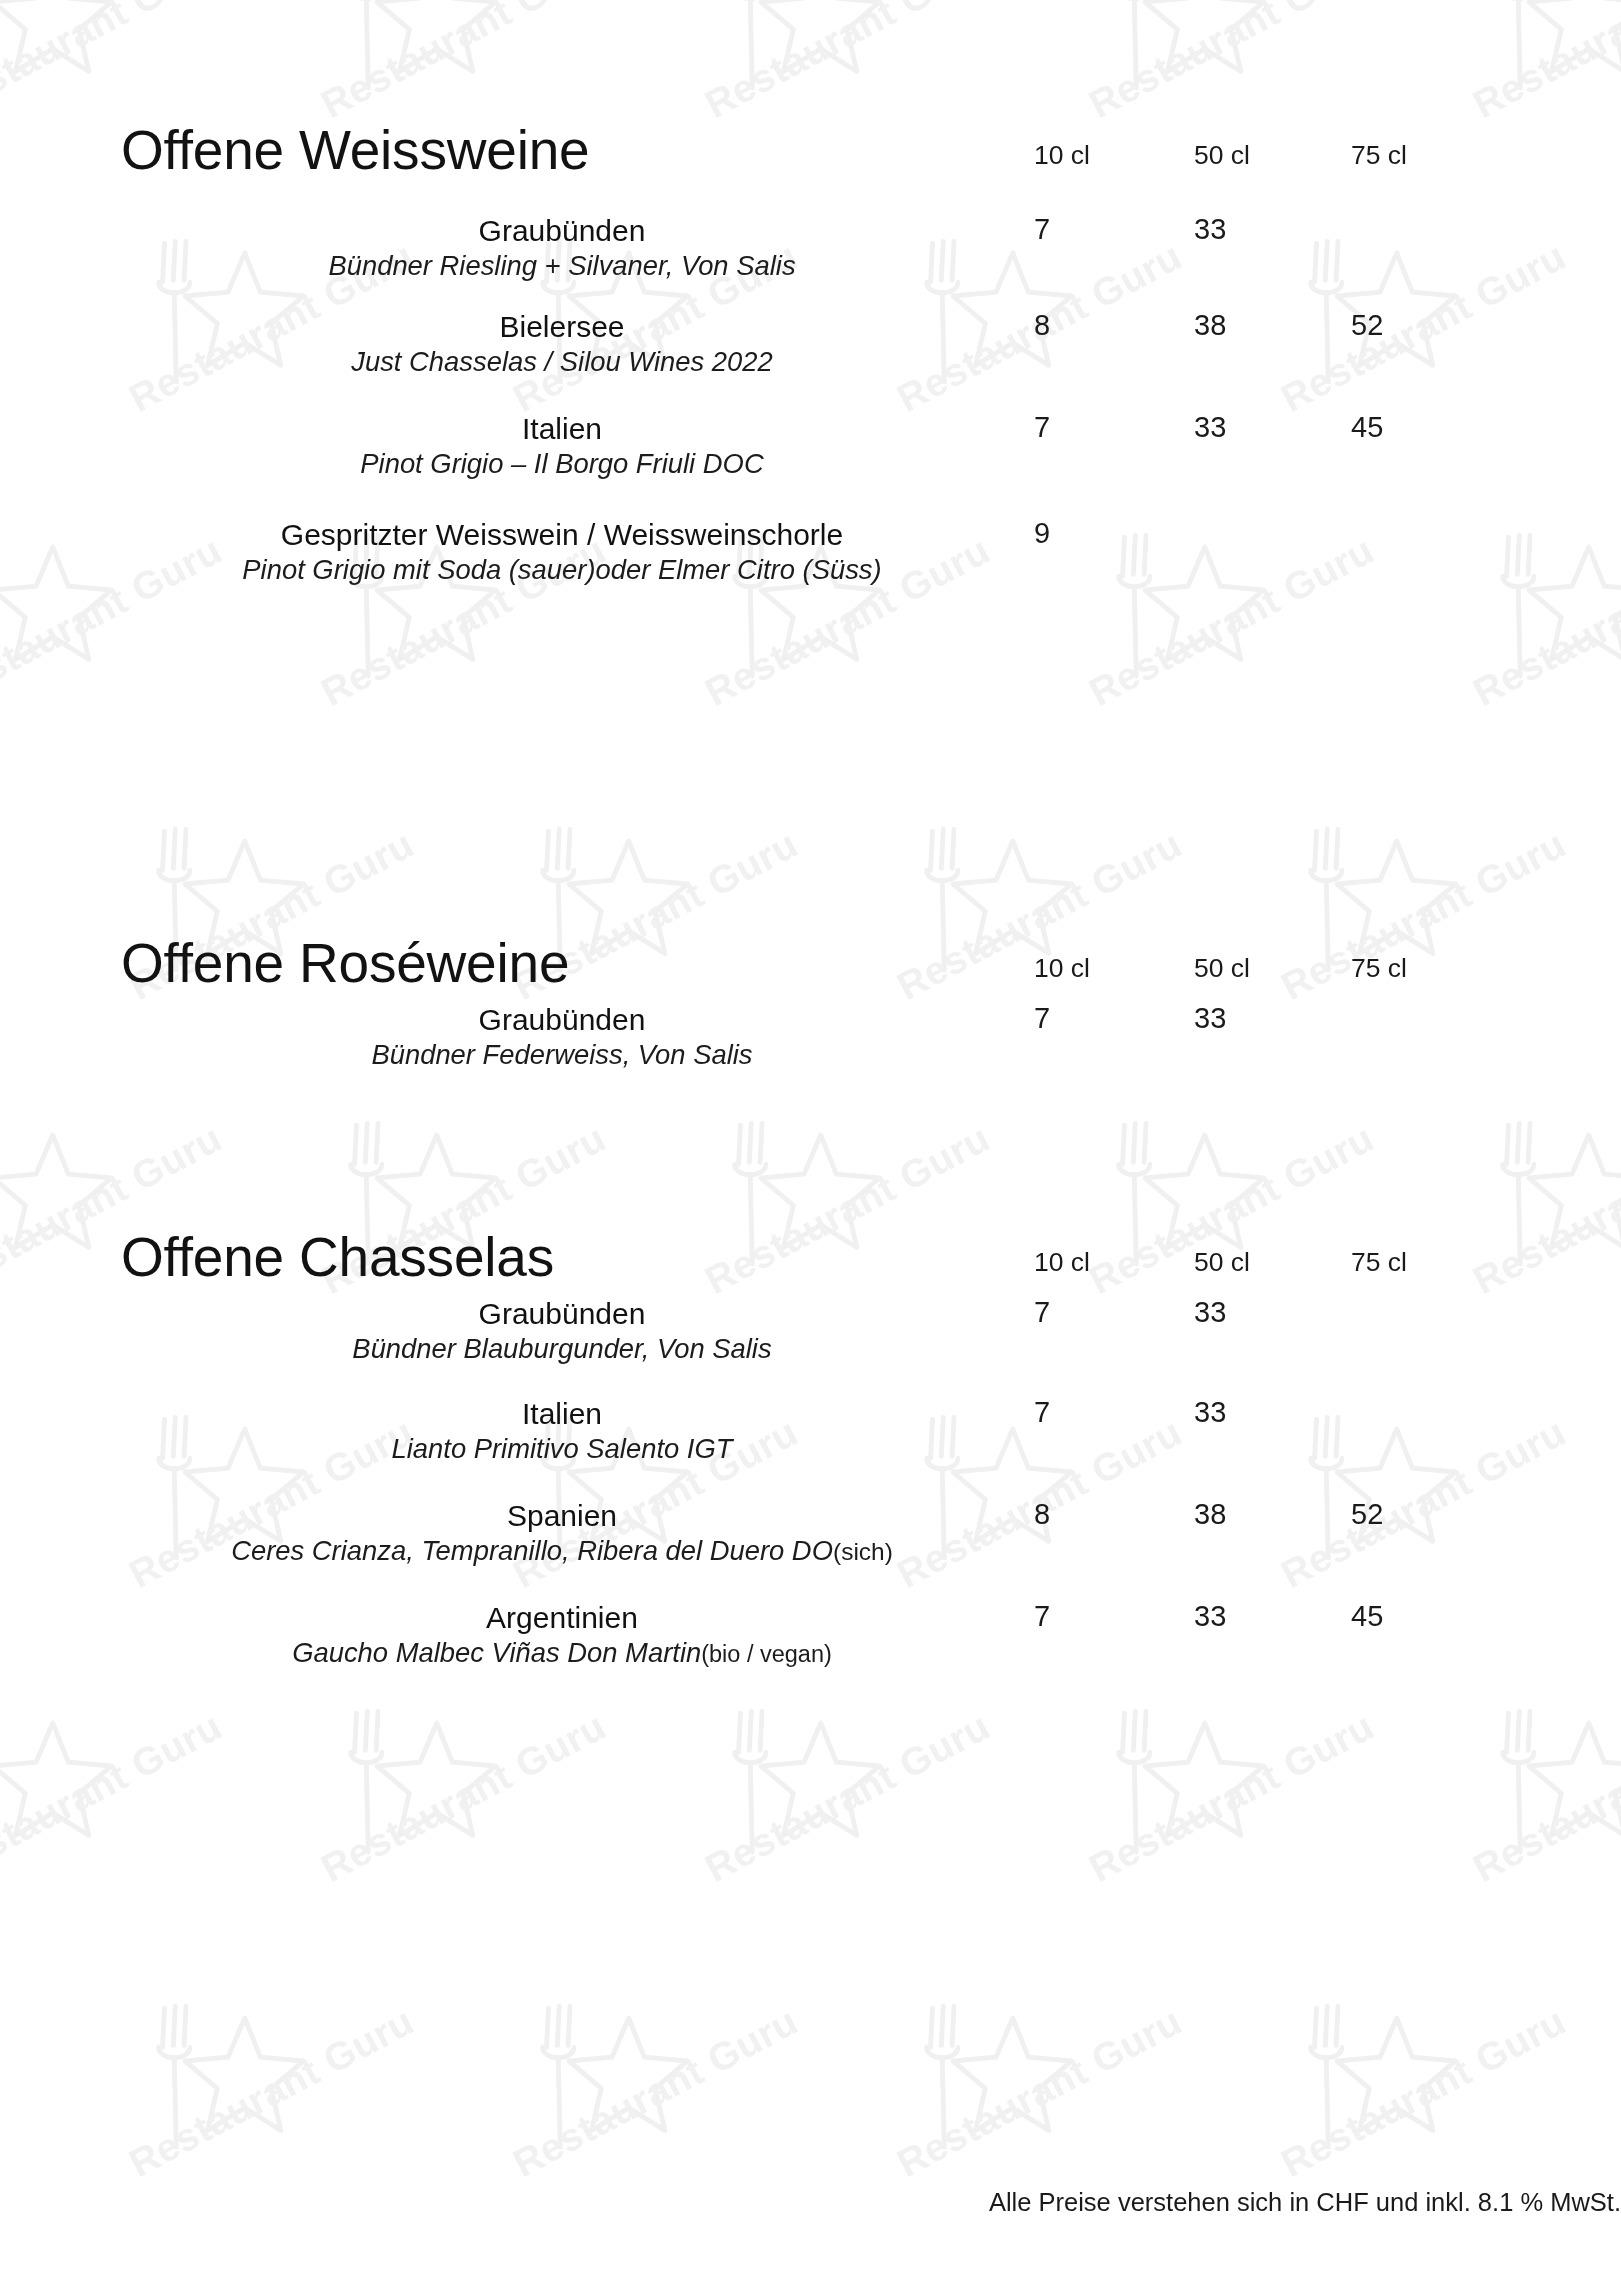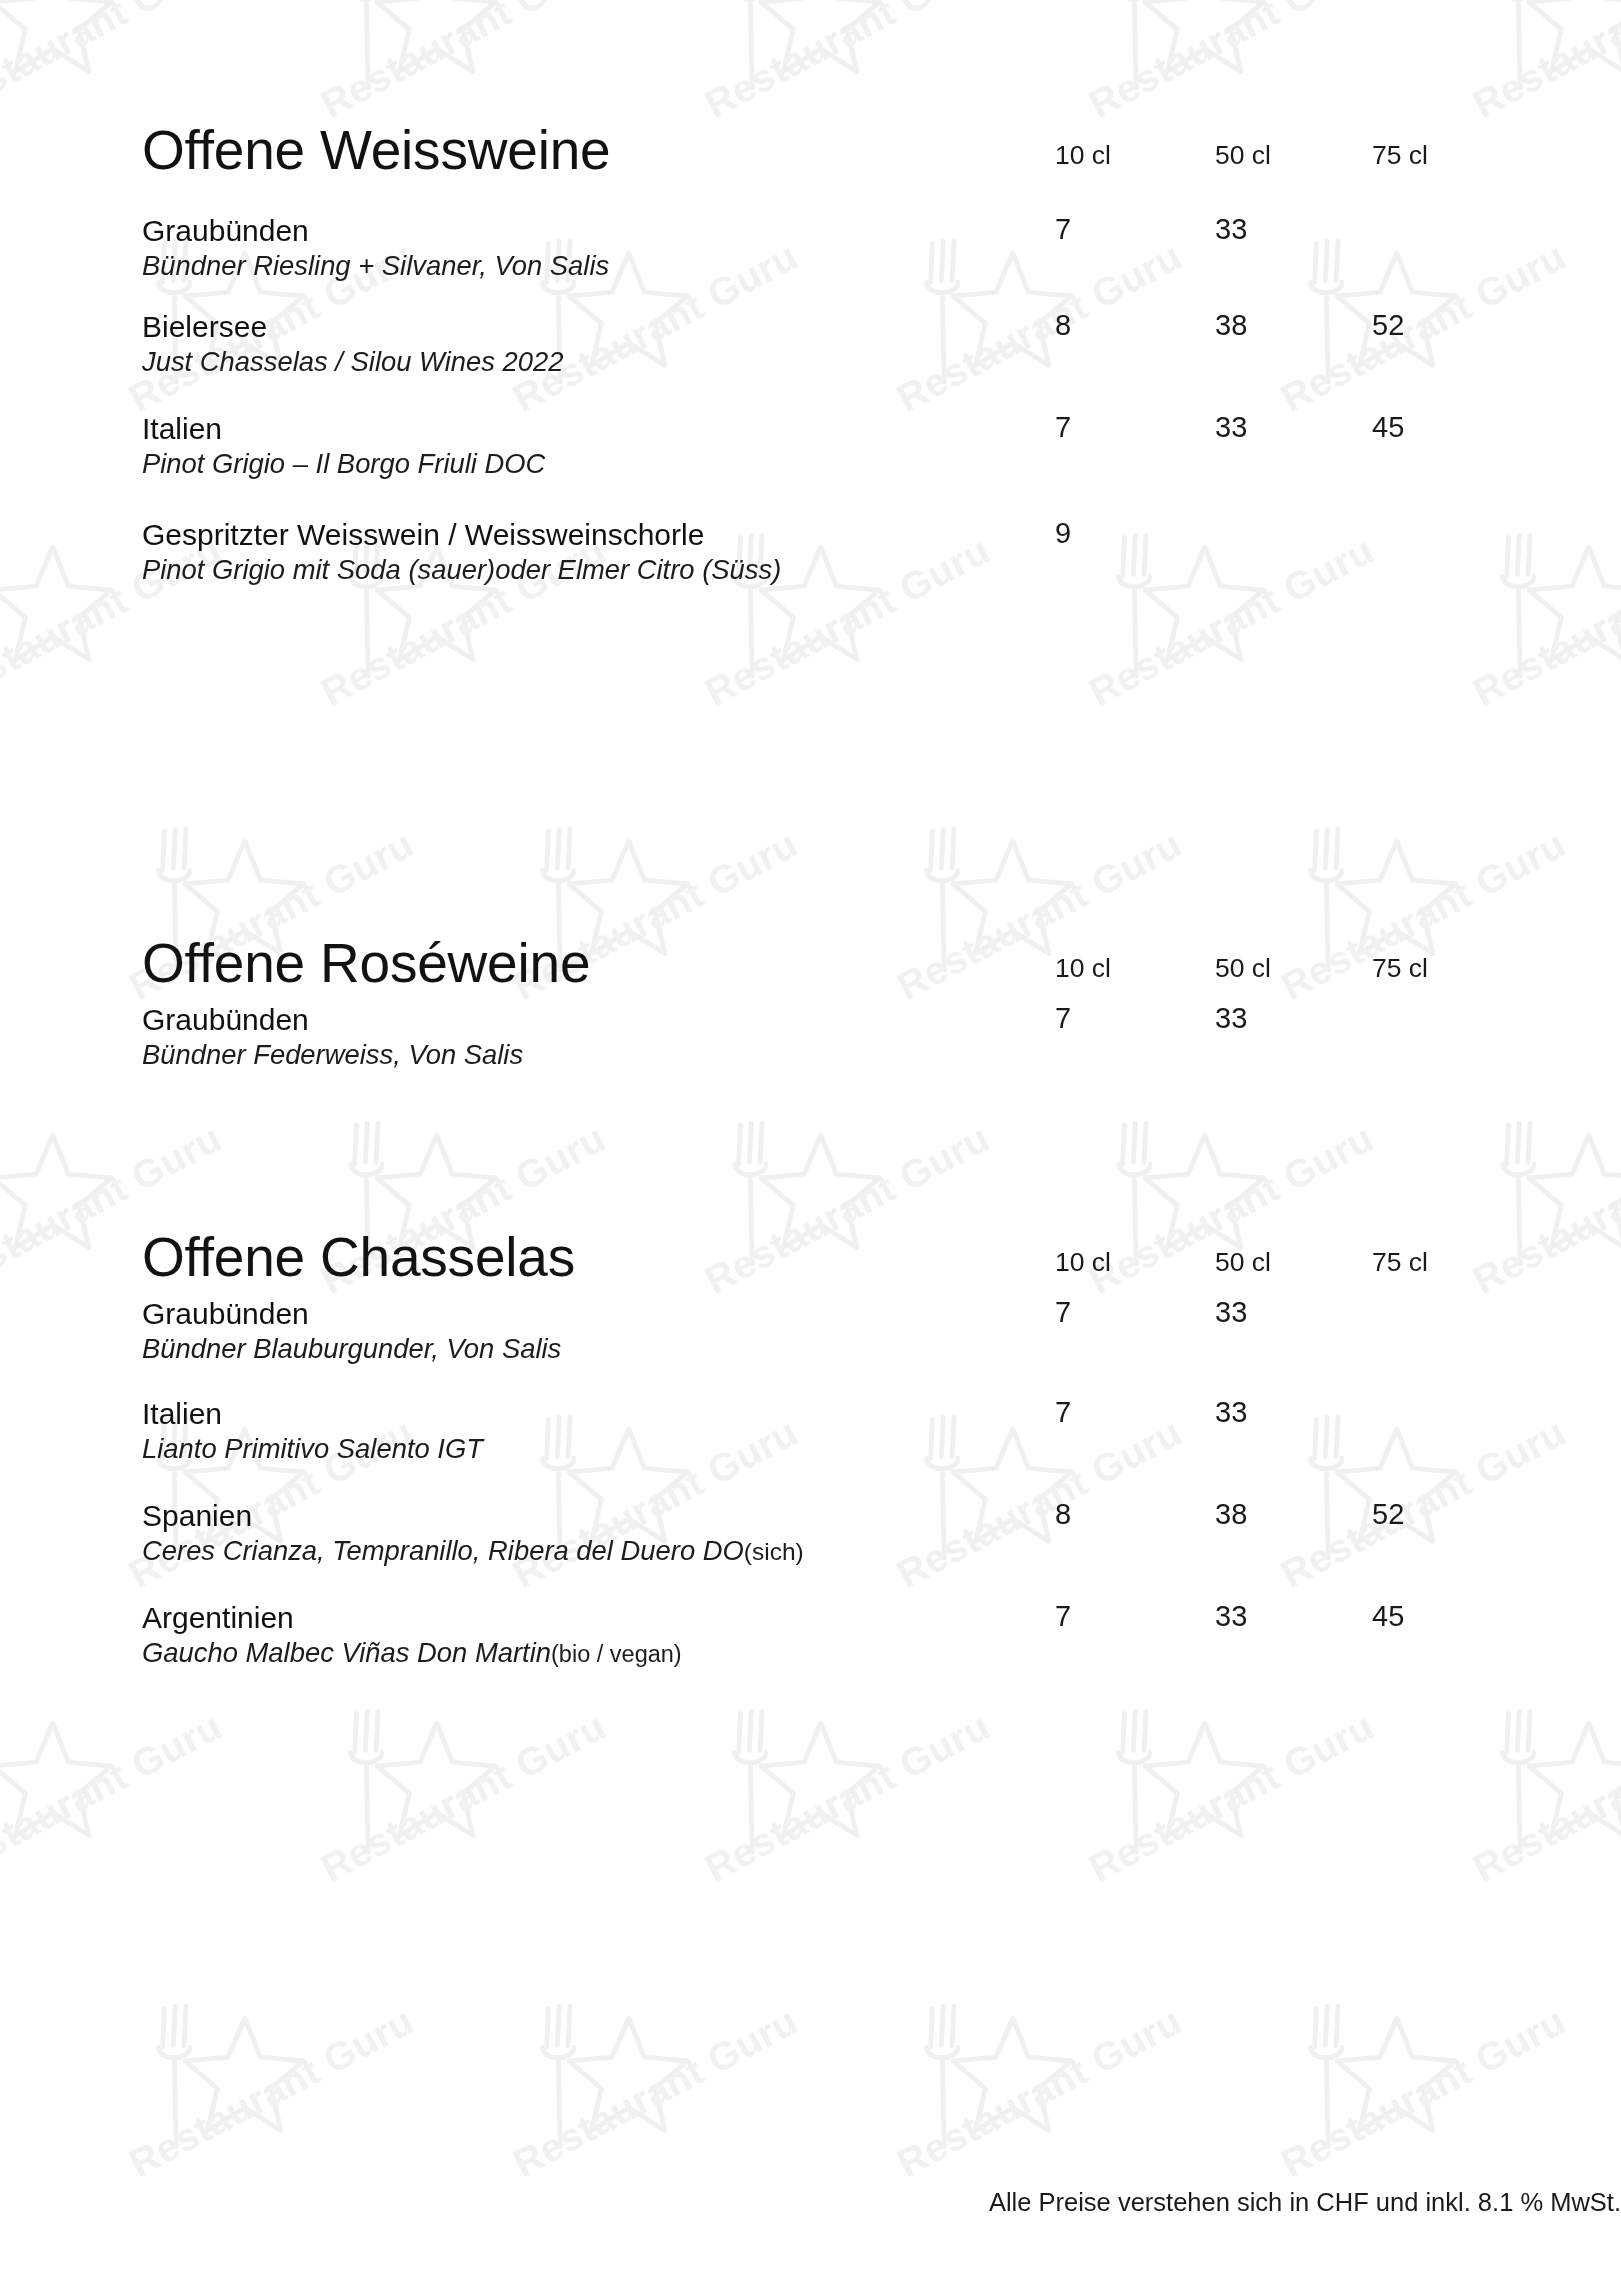--- a/index.html
+++ b/index.html
@@ -58,23 +58,24 @@
     position: relative;
     z-index: 1;
     width: 1621px;
     height: 2293px;
     box-sizing: border-box;
     padding: 0;
   }
 
   .content {
     position: absolute;
-    left: 142px;
+    left: 121px;
     top: 0;
     width: 1362px;
+    text-align: center;
   }
 
   
   .row {
     position: relative;
     width: 100%;
   }
   .names {
     width: 882px;
   }

